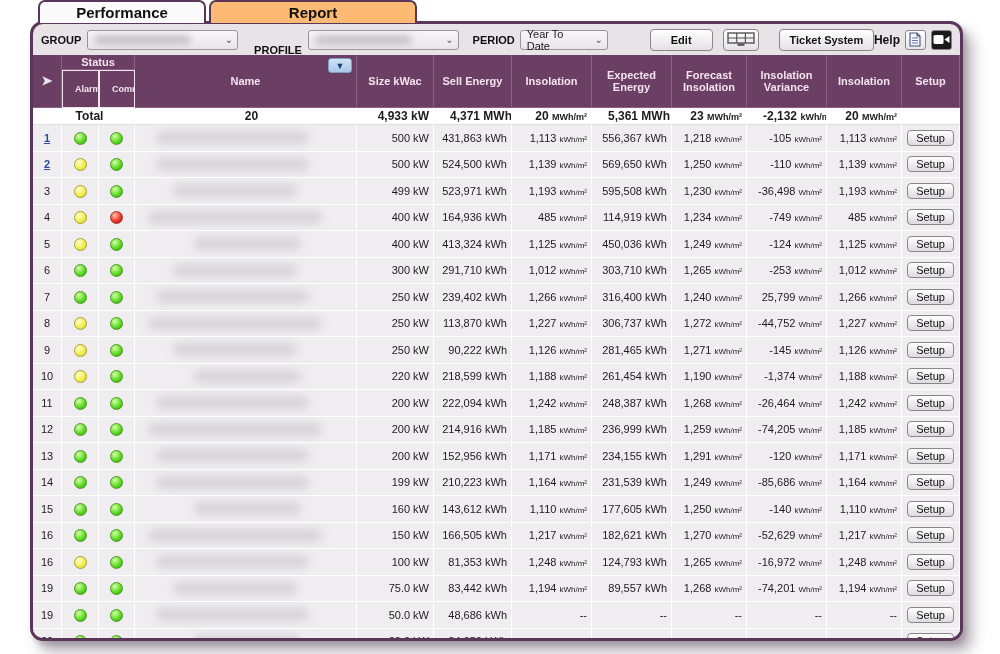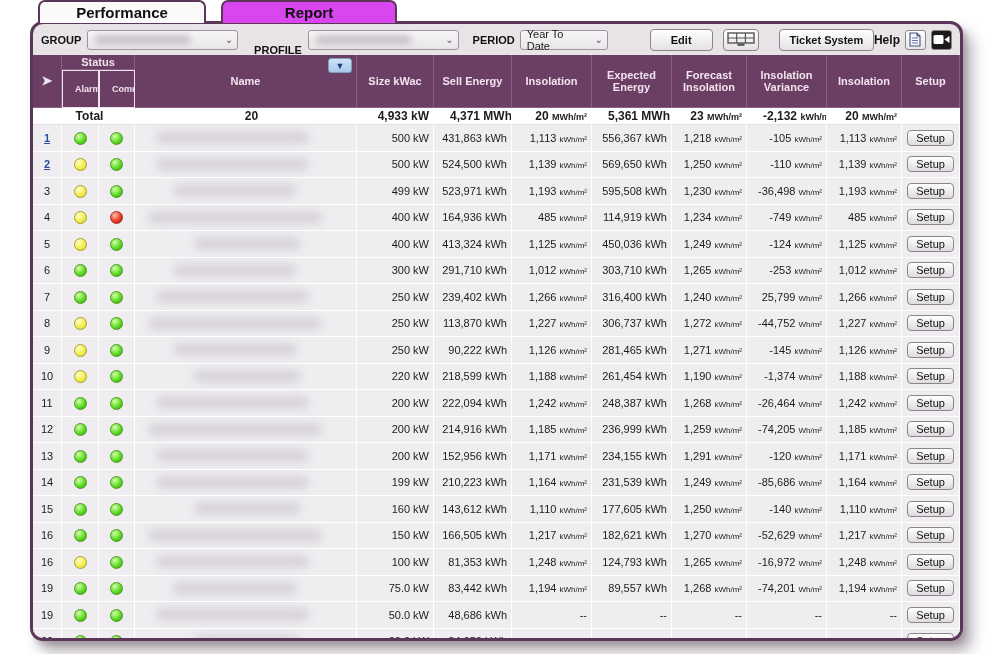--- a/index.html
+++ b/index.html
@@ -5,21 +5,21 @@
   * { margin:0; padding:0; box-sizing:border-box; }
   html,body { width:1000px; height:654px; background:#ffffff; font-family:"Liberation Sans", sans-serif; overflow:hidden; }
   .stage { position:relative; width:1000px; height:654px; }
 
   
   .tabbar { position:absolute; top:0; left:30px; height:23px; z-index:3; display:flex; }
   .tab { height:23px; border:2px solid #5a3758; border-bottom:none; border-radius:7px 7px 0 0;
          display:flex; align-items:center; justify-content:center;
          font-size:15px; font-weight:bold; color:#111; cursor:pointer; }
   .tab.active { background:#fbfafb; width:168px; margin-left:8px; }
-  .tab.inactive { background:#d946ef; width:176px; margin-left:15px; }
+  .tab.inactive { background:#fdba74; width:208px; margin-left:3px; }
 
   
   .window { position:absolute; left:30px; top:21px; width:933px; height:620px;
             background:#e7e3e7; border:3px solid #5a3758; border-radius:13px;
             box-shadow: 9px 11px 14px rgba(105,92,104,.48), 3px 4px 5px rgba(105,92,104,.28);
             overflow:hidden; }
 
   
   .toolbar { height:31px; display:flex; align-items:center; padding:0 8px 0 4px; }
   .tb-label { font-size:11px; font-weight:bold; color:#111; }

